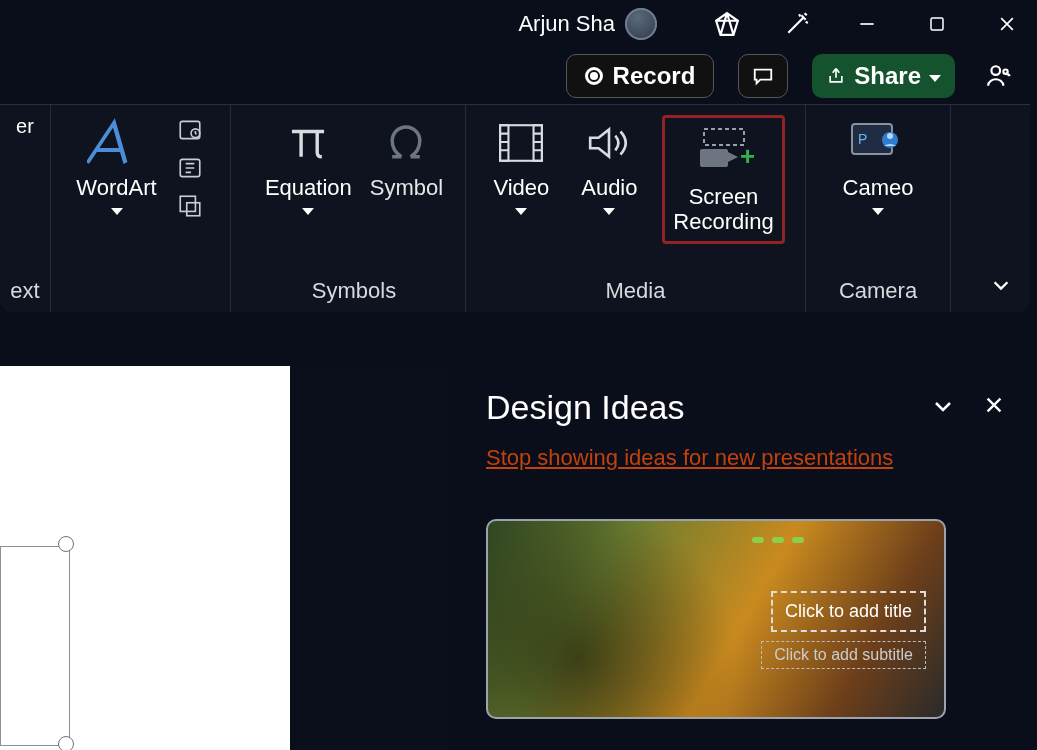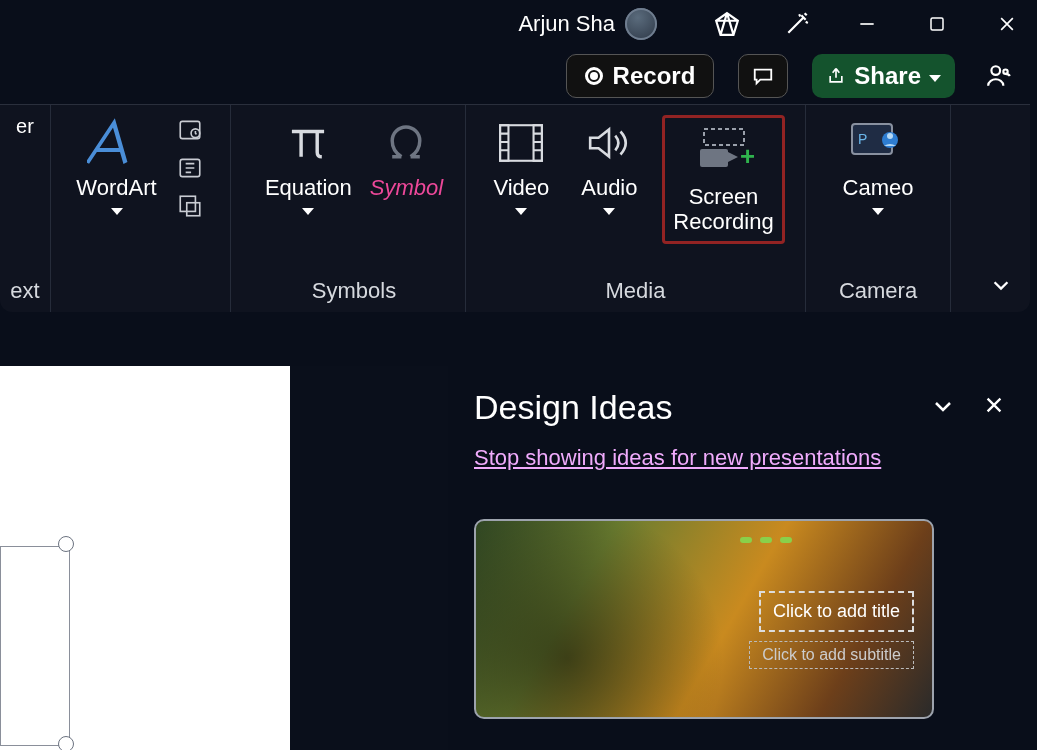--- a/index.html
+++ b/index.html
@@ -93,40 +93,41 @@
     .rgroup-label{
       font-size:22px; color:#d6d9de;
     }
     .rbtn {
       display:flex; flex-direction:column; align-items:center; gap:4px;
       min-width:70px; text-align:center;
     }
     .rbtn .ic { height:56px; display:flex; align-items:center; justify-content:center; }
     .rbtn-label { font-size:22px; color:#fff; line-height:1.15; }
     .caret { width:0;height:0;border-left:6px solid transparent;border-right:6px solid transparent;border-top:7px solid #fff; margin-top:4px;}
-    .symbol-dis { color:#ec4899;font-style:italic; }
+    .symbol-dis { color:#e5e5e5; }
     .highlight {
       border:3px solid #922323; border-radius:4px; padding:6px 8px;
     }
     .quick-col { display:flex; flex-direction:column; gap:8px; justify-content:center;}
     .mini {width:30px;height:30px;display:flex;align-items:center;justify-content:center;}
 
     .group-text{ width:51px;justify-content:flex-end; }
     .group-wordart{ width:180px; }
     .group-symbols{ width:235px; padding-left:24px;}
     .group-media{ width:340px; }
     .group-camera{ width:145px; }
 
     .collapse-ribbon{
       position:absolute; right:18px; bottom:12px;
     }
 
     .lower{
       position:absolute; top:366px; left:0; right:0; bottom:0;
       display:flex;
+      gap:12px;
     }
     .slide-canvas{
       width:448px; height:100%; position:relative;
       background:#0a0f1b;
     }
     .white-area{
       position:absolute; left:0; top:0;
       width:290px; height:384px; background:#fff;
     }
     .sel-line{
@@ -143,21 +144,21 @@
       flex:1; padding:22px 26px;
       position:relative;
     }
     .dp-head{
       display:flex; align-items:center; justify-content:space-between;
       margin-bottom:18px;
     }
     .dp-title{ font-size:34px; font-weight:400; color:#fff;}
     .dp-icons{ display:flex; gap:28px; margin-right:6px;}
     .dp-link{
-      font-size:22px; text-decoration:underline; color:#f0abfc;margin-top:20px;
+      font-size:22px; text-decoration:underline; color:#c2410c;margin-top:20px;
     }
     .dp-thumb{
       margin-top:48px;
       width:460px; height:200px;
       border:2px solid #9da3ad; border-radius:10px;
       background:
         radial-gradient(circle at 20% 70%, rgba(0,0,0,.5), transparent 40%),
         linear-gradient(120deg,#2f4522 0%, #6a7d30 25%, #c98a1f 55%, #6d3f1a 80%, #2a2a2a 100%);
       position:relative;
       overflow:hidden;

